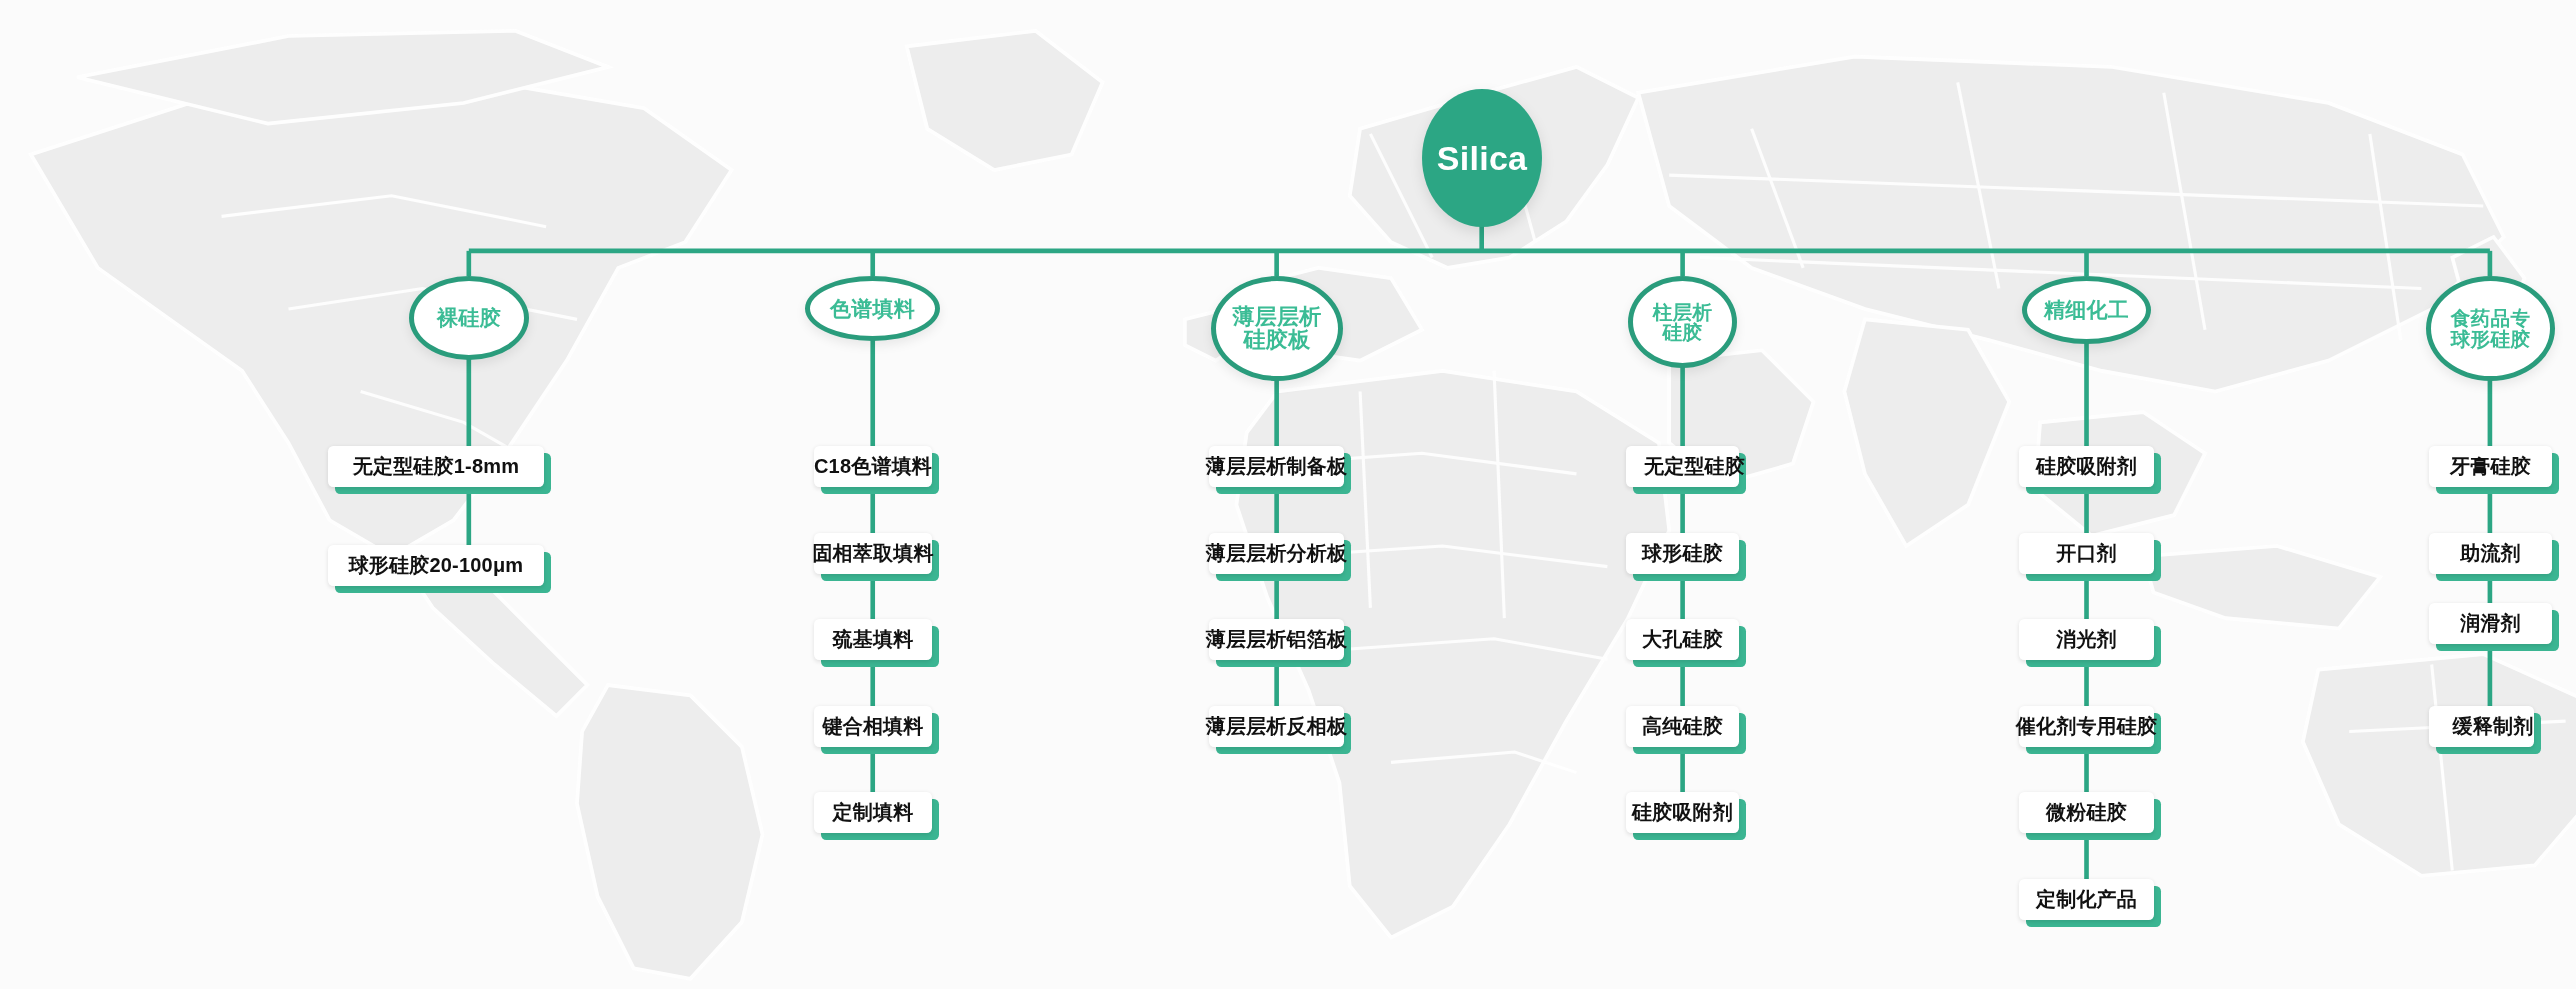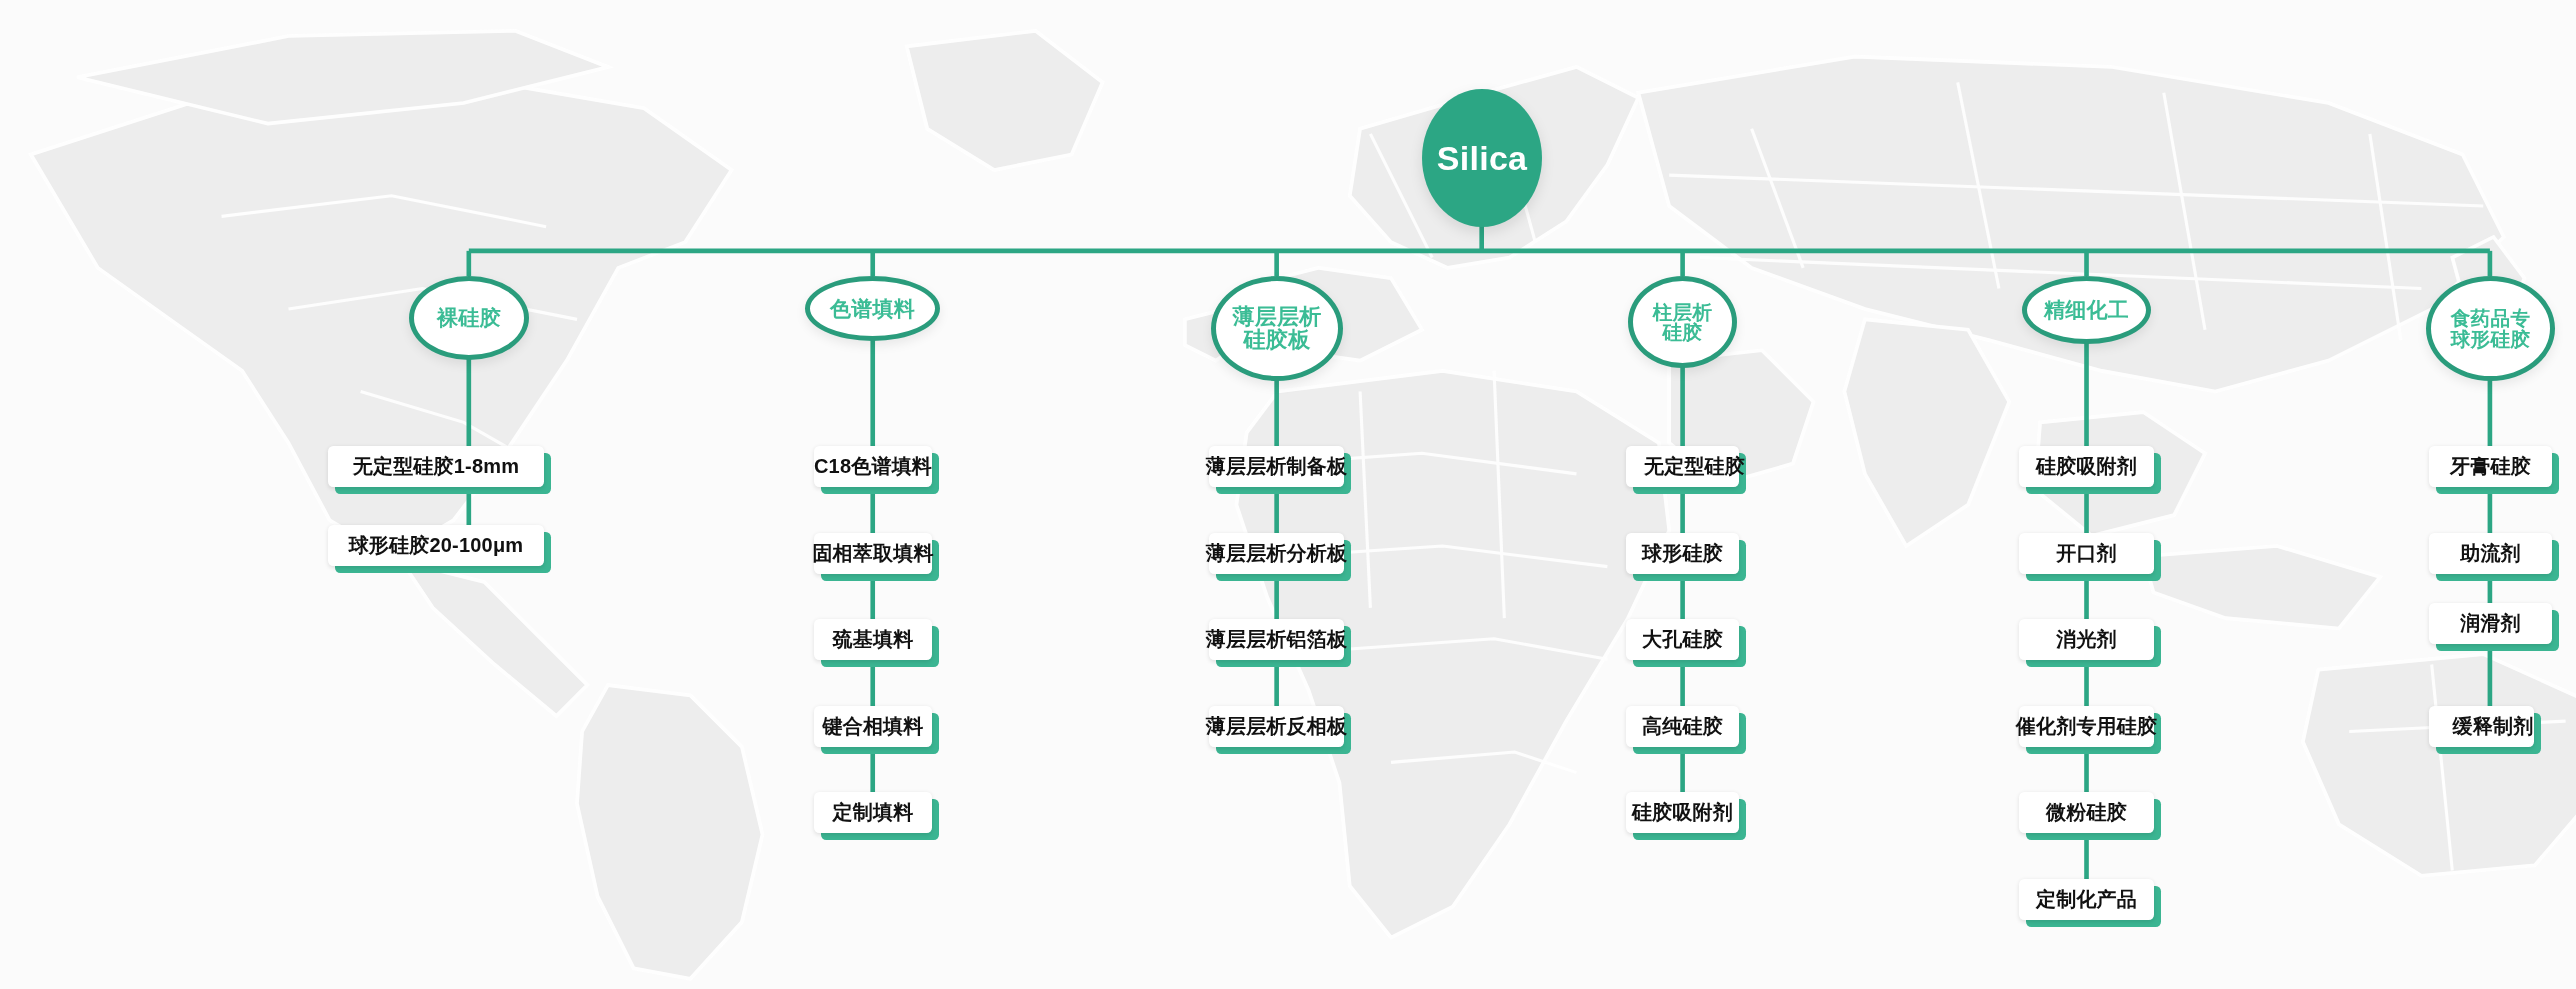--- a/index.html
+++ b/index.html
@@ -195,21 +195,21 @@
   <div id="columns">
       <div class="column" style="left: 0px;">
         <div class="cat-node" style="width: 120px; height: 84px; left: 409px; top: 276px;">
           <span class="cat-label" style="font-size: 21px;">
             <span style="display:block">裸硅胶</span>
           </span>
         </div>
         <div class="leaf" style="width: 216px; left: 328px; top: 446px;">
           <span class="leaf-label">无定型硅胶1-8mm</span>
         </div>
-        <div class="leaf" style="width: 216px; left: 328px; top: 525px;">
+        <div class="leaf" style="width: 216px; left: 328px; top: 545px;">
           <span class="leaf-label">球形硅胶20-100μm</span>
         </div>
       </div>
       <div class="column" style="left: 0px;">
         <div class="cat-node" style="width: 135px; height: 65px; left: 805px; top: 276px;">
           <span class="cat-label" style="font-size: 21px;">
             <span style="display:block">色谱填料</span>
           </span>
         </div>
         <div class="leaf" style="width: 118px; left: 814px; top: 446px;">

